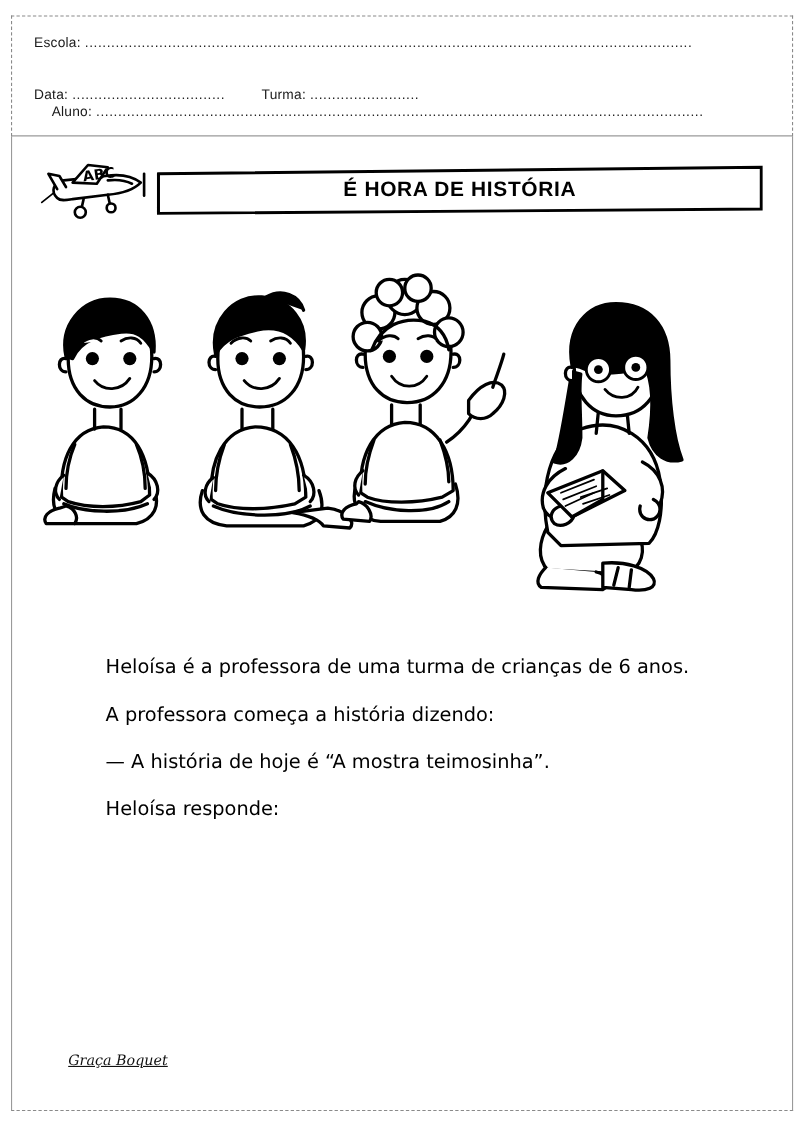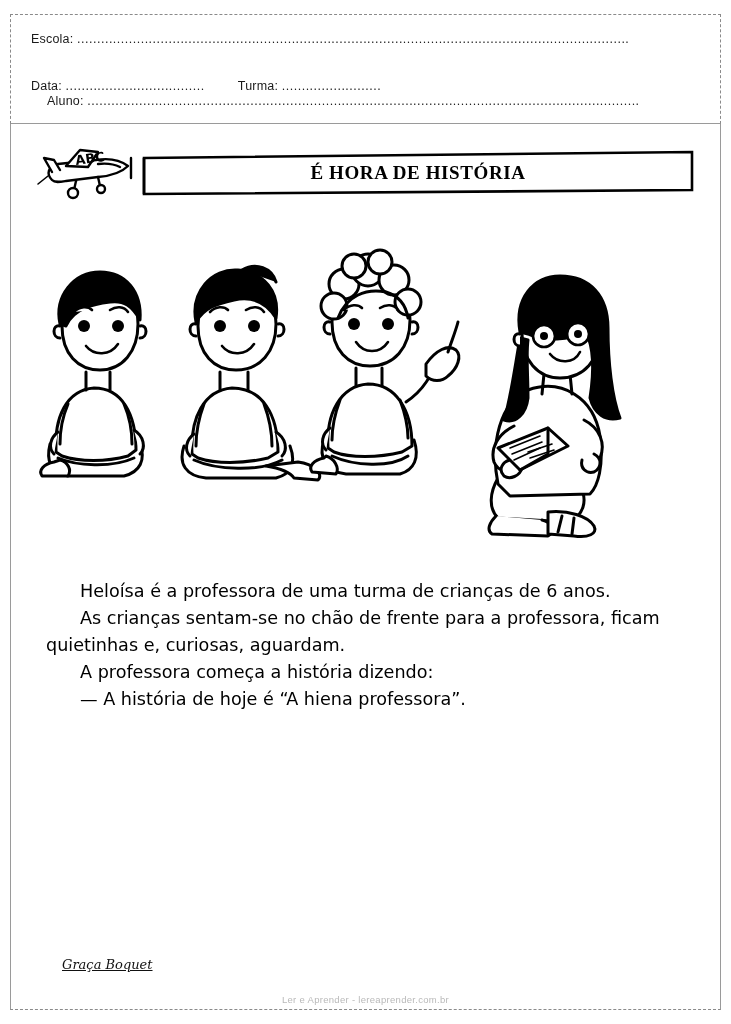--- a/index.html
+++ b/index.html
@@ -70,21 +70,20 @@
     box-sizing: border-box;
   }
 
   
   .banner {
     position: absolute;
     left: 142px;
     top: 150px;
     width: 552px;
     height: 46px;
-    font-family: Liberation Serif, serif;
   }
   .banner svg { display: block; }
   .banner-text {
     position: absolute;
     left: 0; top: 0;
     width: 552px;
     height: 46px;
     display: flex;
     align-items: center;
     justify-content: center;
@@ -114,21 +113,21 @@
   .story {
     position: absolute;
     left: 46px;
     top: 578px;
     width: 646px;
     font-family: "DejaVu Sans", sans-serif;
     font-size: 17.6px;
     line-height: 27px;
     color: #000;
   }
-  .story p { margin: 0; }
+  .story p { margin: 16px; }
   .indent { text-indent: 34px; }
 
   .author {
     position: absolute;
     left: 62px;
     top: 957px;
     font-family: "DejaVu Serif", serif;
     font-style: italic;
     font-size: 13px;
     color: #111;
@@ -351,22 +350,21 @@
 
           <path d="M492 112 C484 110 484 124 492 124"></path>
         </g>
 
       </g>
     </svg>
   </div>
 
   <div class="story">
     <p class="indent">Heloísa é a professora de uma turma de crianças de 6 anos.</p>
-    <p class="indent">As crianças sentam-se no chão de frente para a professora, ficam quietinhas e, curiosas, aguardam.</p>
     <p class="indent">A professora começa a história dizendo:</p>
-    <p class="indent">— A história de hoje é “A hiena professora”.</p>
+    <p class="indent">— A história de hoje é “A mostra teimosinha”.</p>
+    <p class="indent">Heloísa responde:</p>
   </div>
 
   <div class="author">Graça Boquet</div>
 
-  <div class="footer">Ler e Aprender - lereaprender.com.br</div>
 
 </div>
 
 </body></html>

